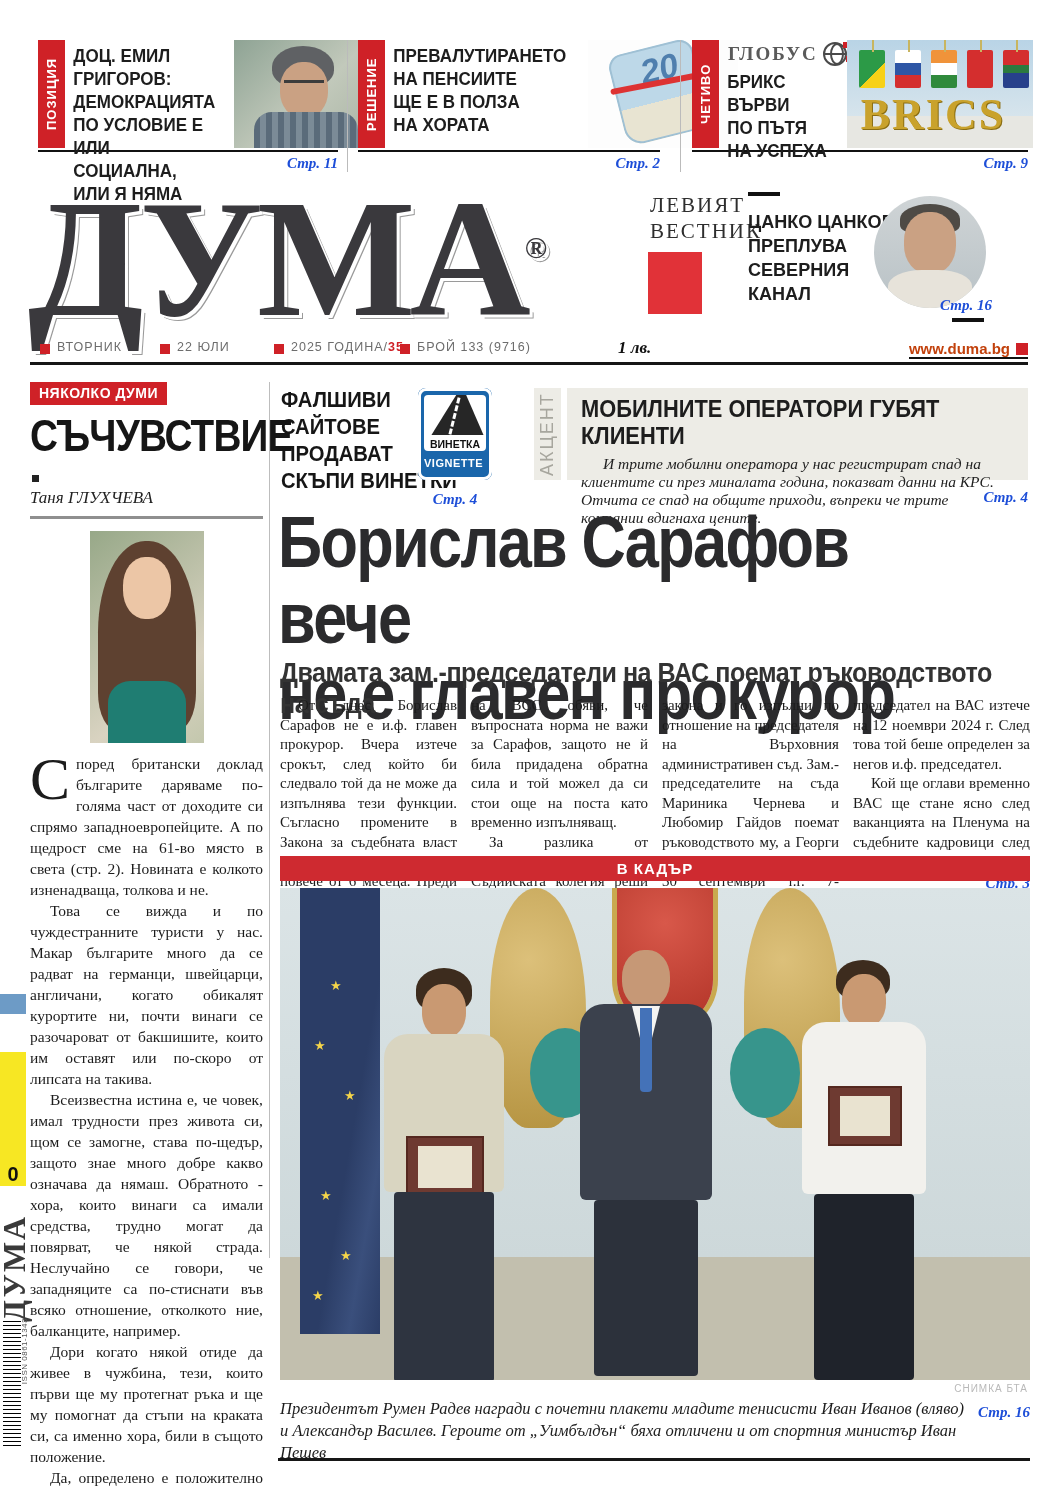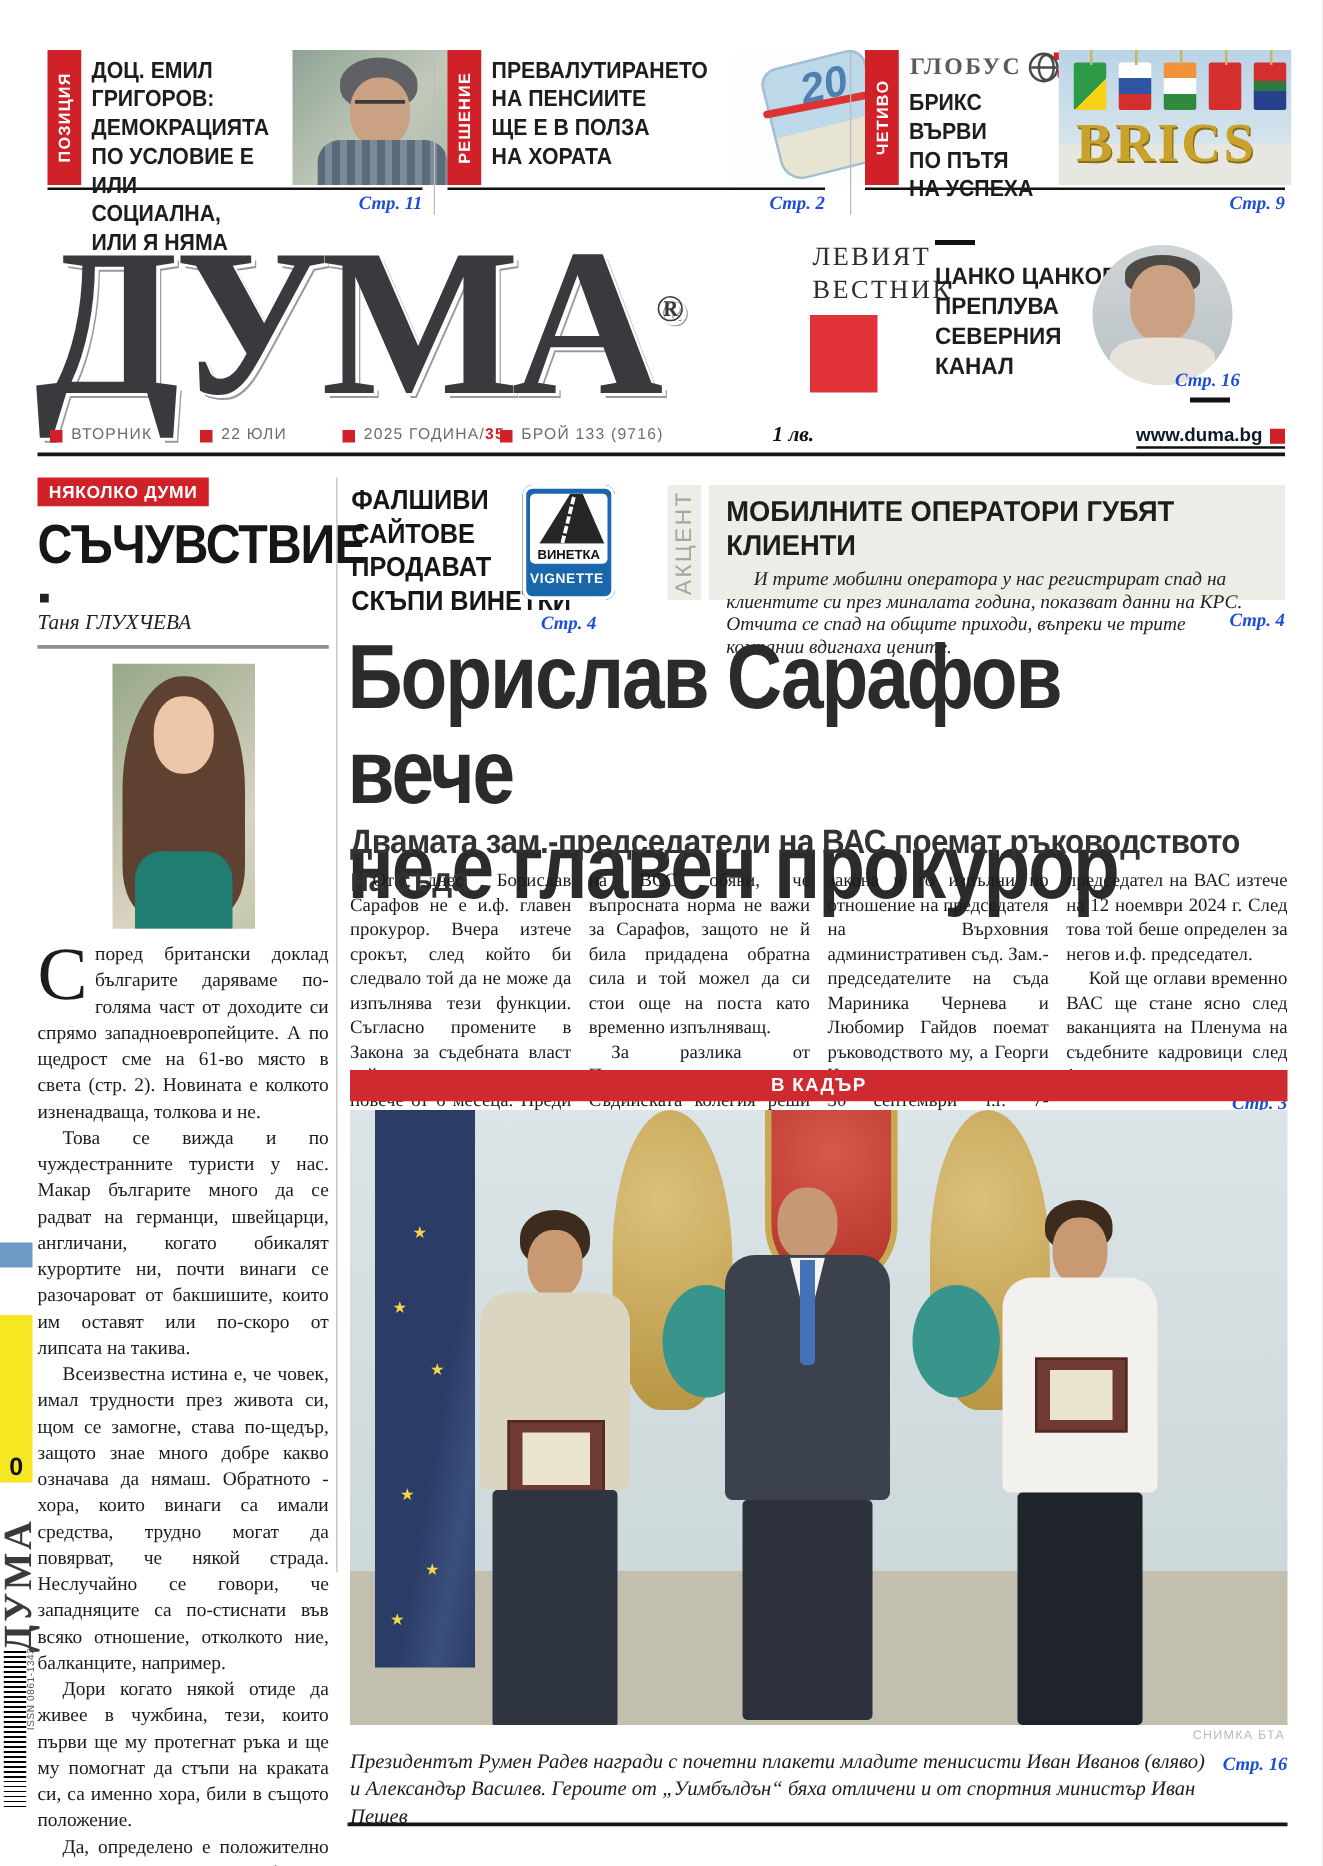--- a/index.html
+++ b/index.html
@@ -73,21 +73,21 @@
   .cank-page { position:absolute; left:940px; top:294px; }
 
   
   .infobar { position:absolute; top:340px; left:0; width:1058px; height:20px; font-size:12.5px; color:#6d6d6d; }
   .info-item { position:absolute; display:flex; align-items:flex-end; gap:7px; letter-spacing:1px; }
   .sq { width:10px; height:10px; background:#cf2127; flex:none; }
   .accent-num { color:#cf2127; font-weight:bold; }
   .price { position:absolute; left:618px; top:-2px; font-family:"Liberation Serif",serif; font-style:italic;
            font-weight:bold; font-size:17px; color:#111; }
   .site { position:absolute; right:30px; top:0px; display:flex; align-items:center; gap:6px;
-          font-weight:bold; font-size:15px; color:#0f172a; border-bottom:2px solid #111; }
+          font-weight:bold; font-size:15px; color:#c2410c; border-bottom:2px solid #111; }
   .site .sq { width:12px; height:12px; }
   .toprule { position:absolute; left:30px; top:362px; width:998px; height:3px; background:#161616; }
 
   
   .leftcol { position:absolute; left:30px; top:382px; width:233px; }
   .rubric-box { display:inline-block; background:#cf2127; color:#fff; font-weight:bold; font-size:14px;
                 letter-spacing:.5px; padding:3px 9px 4px; }
   .lc-head { font-weight:bold; font-size:44px; letter-spacing:-1px; color:#161616; margin-top:6px;
              transform:scaleX(.88); transform-origin:0 0; }
   .lc-bullet { width:7px; height:7px; background:#222; margin:14px 0 6px 2px; }

